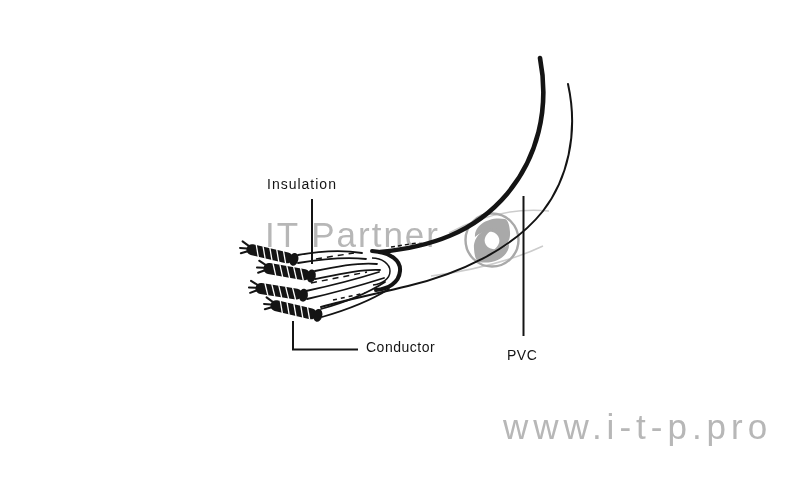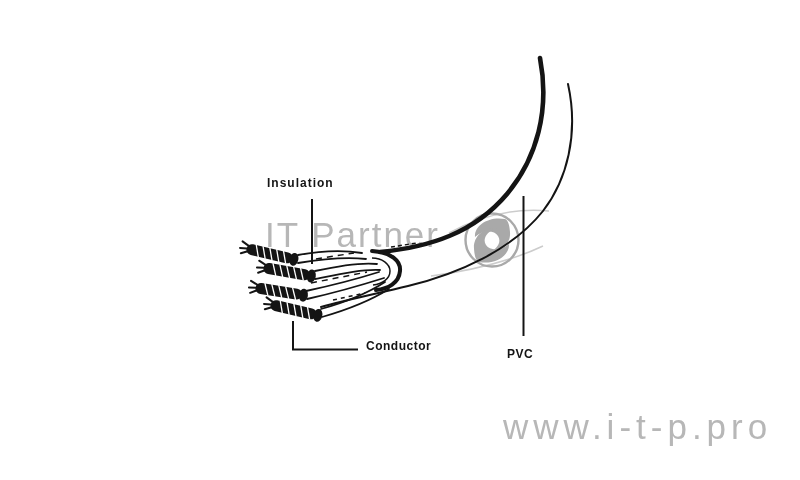--- a/index.html
+++ b/index.html
@@ -19,22 +19,22 @@
   #art{position:absolute;left:0;top:0;z-index:2;}
   .ink{stroke:var(--ink,#141414);fill:none;}
   .cap{stroke-linecap:round;}
   .fill-ink{fill:var(--ink,#141414);stroke:none;}
   .hatch{stroke:#ffffff;stroke-width:1.3;fill:none;}
   .wm-stroke{stroke:var(--watermark-logo,#a9a9a9);fill:none;}
   .wm-fill{fill:var(--watermark-logo,#a9a9a9);stroke:none;}
   .wm-thin{stroke:var(--watermark-light,#cccccc);fill:none;stroke-width:1.5;}
   .label{
     position:absolute;z-index:3;white-space:nowrap;
-    color:var(--ink,#141414);font-weight:bold;
-    font-size:12px;line-height:1.1;letter-spacing:1px;
+    color:var(--ink,#141414);font-weight:normal;
+    font-size:14px;line-height:1.1;letter-spacing:1px;
   }
   #label-insulation{left:267px;top:177px;}
   #label-conductor{left:366px;top:340px;letter-spacing:0.5px;}
   #label-pvc{left:507px;top:348px;letter-spacing:0.5px;}
 </style>
 </head>
 <body>
 
 <div id="canvas">
 

